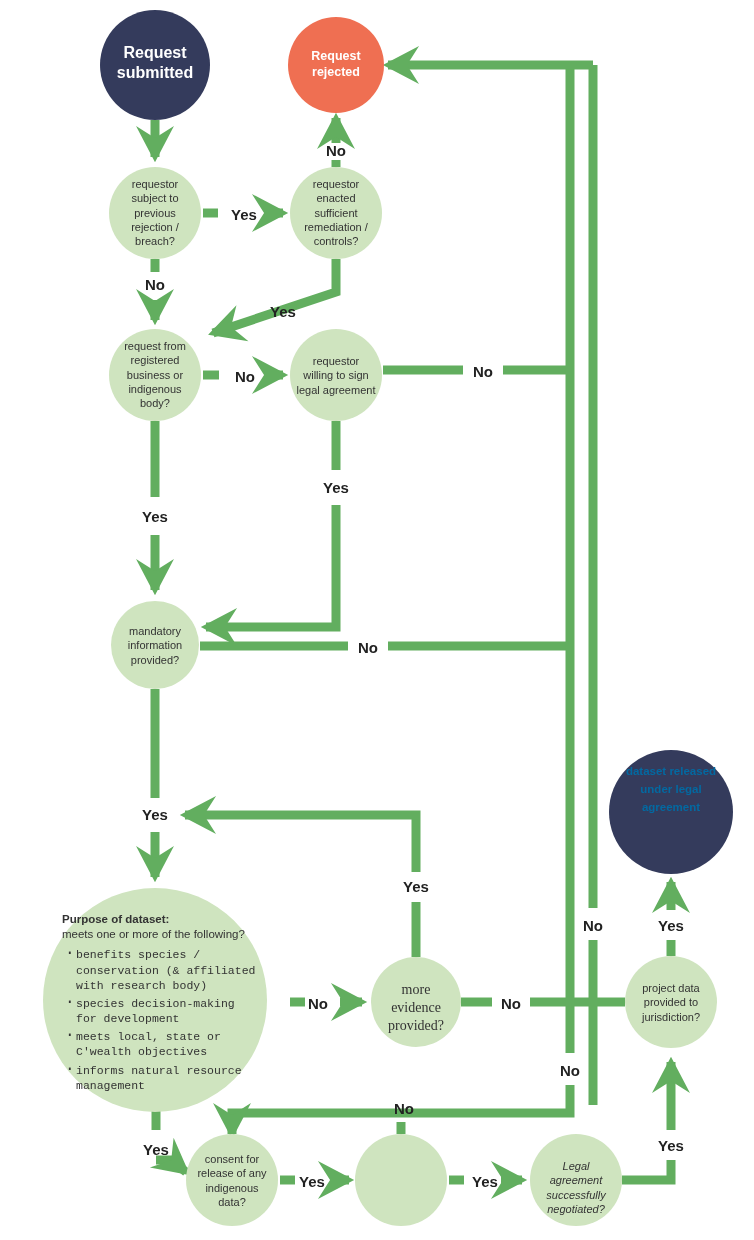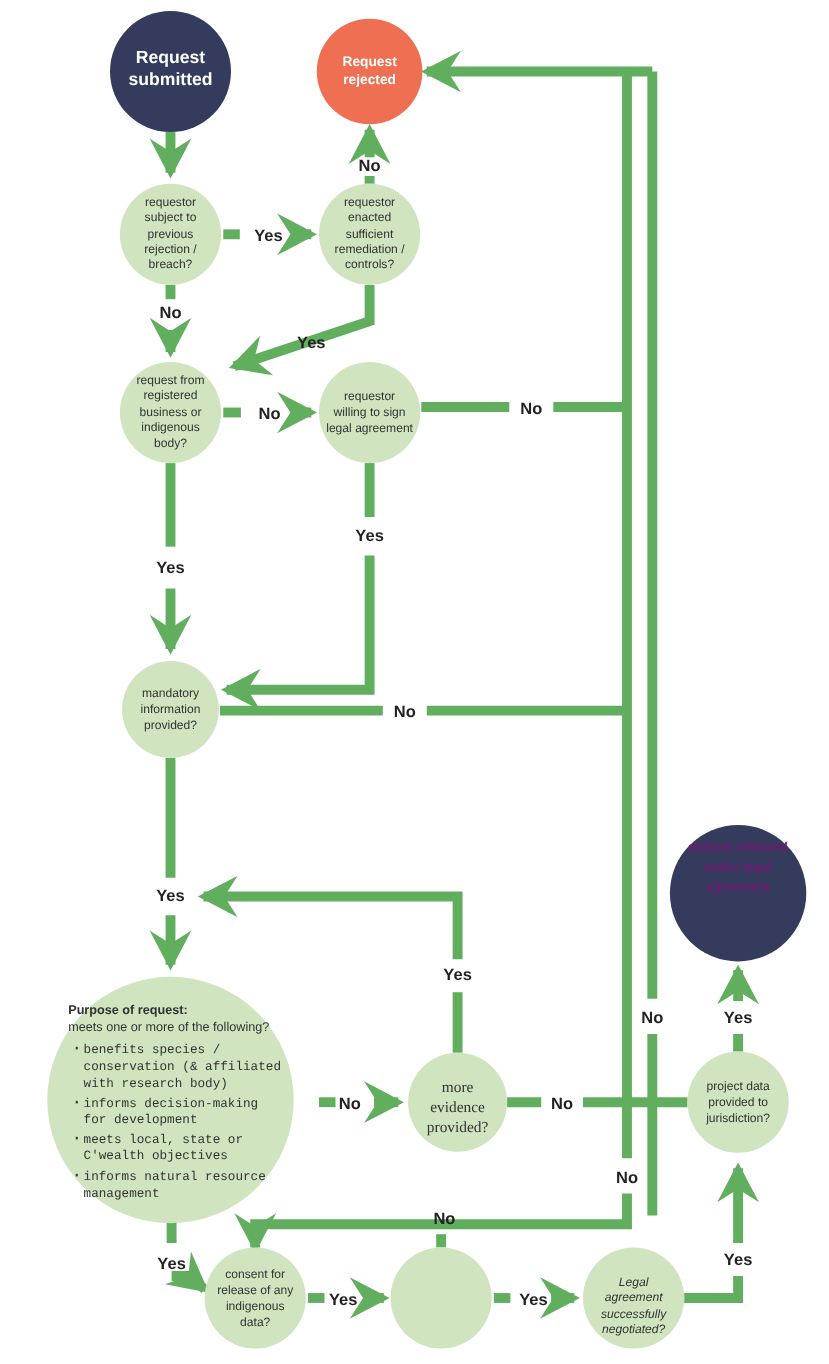--- a/index.html
+++ b/index.html
@@ -164,30 +164,30 @@
 release of any
 indigenous
 data?</div>
 
 
   <div class="node-label nl-green" style="left:523px;top:1159px;width:106px;font-size:11px;line-height:1.3;white-space:pre-line;font-style:italic;">Legal
 agreement
 successfully
 negotiated?</div>
 
-  <div class="node-label" style="left:612px;top:761px;width:118px;color:#701a75;">
+  <div class="node-label" style="left:612px;top:761px;width:118px;color:#0369a1;">
     <span class="ds-main">dataset released under legal agreement</span>
   </div>
 
   <div class="big-body" style="left:62px;top:912px;width:200px;">
-    <span class="bt">Purpose of request:</span>
+    <span class="bt">Purpose of dataset:</span>
     <span>meets one or more of the following?</span>
     <ul>
       <li>benefits species / conservation (&amp; affiliated with research body)</li>
-      <li>informs decision-making for development</li>
+      <li>species decision-making for development</li>
       <li>meets local, state or C'wealth objectives</li>
       <li>informs natural resource management</li>
     </ul>
   </div>
 
   <div class="edge-label" style="left:224px;top:206px;width:40px;">Yes</div>
   <div class="edge-label" style="left:135px;top:276px;width:40px;">No</div>
   <div class="edge-label" style="left:316px;top:142px;width:40px;">No</div>
   <div class="edge-label" style="left:263px;top:303px;width:40px;">Yes</div>
   <div class="edge-label" style="left:225px;top:368px;width:40px;">No</div>

